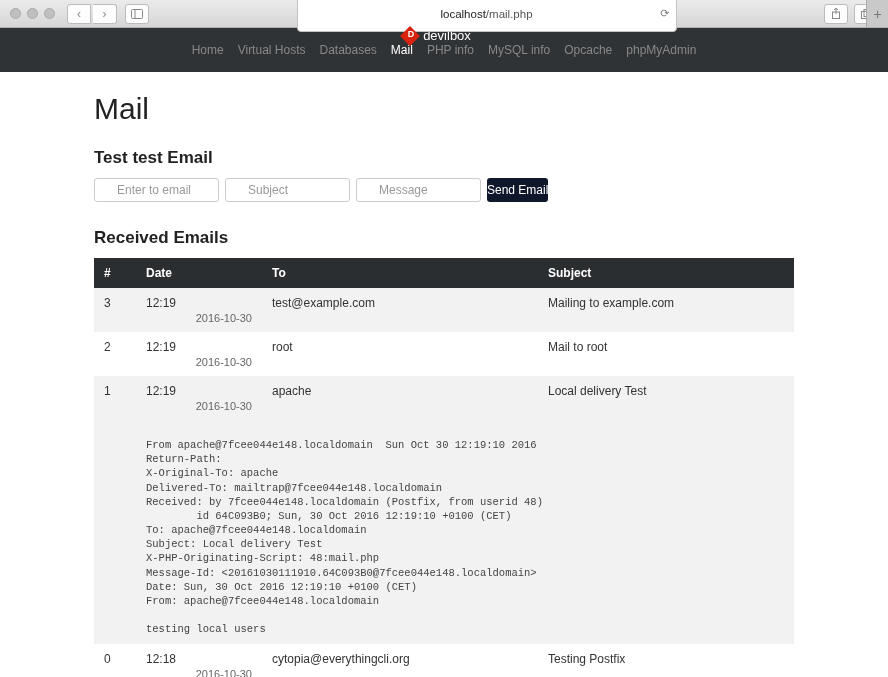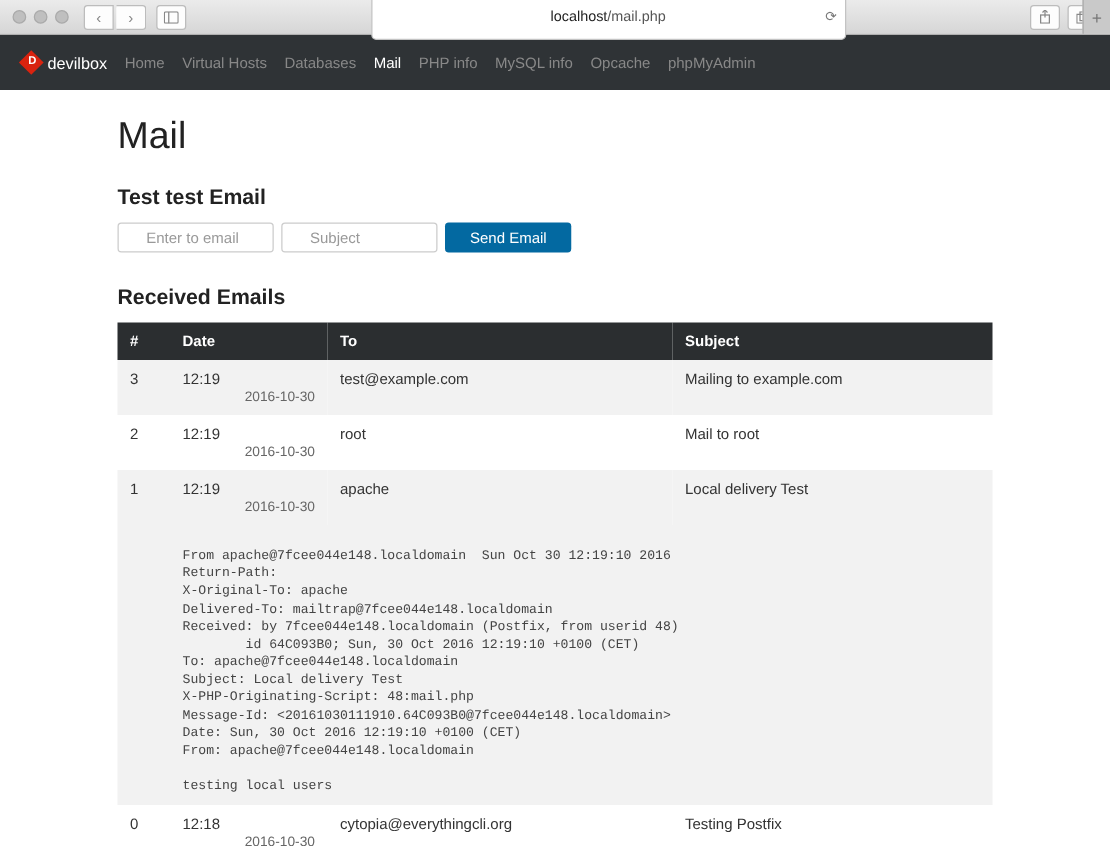--- a/index.html
+++ b/index.html
@@ -13,41 +13,41 @@
     .nav-btn.pair-l { border-radius: 3px 0 0 3px; }
     .nav-btn.pair-r { border-radius: 0 3px 3px 0; border-left:none; }
     .sidebar-btn { margin-right: 8px; }
     .address-wrap { flex:1; display:flex; justify-content:center; }
     .address-bar { width: 380px; height: 36px; background:#fff; border:1px solid #c3c3c3; border-radius: 4px; display:flex; align-items:center; justify-content:center; color:#555; font-size:11.5px; position:relative; }
     .address-bar .host { color:#222; }
     .address-bar .refresh { position:absolute; right:6px; color:#777; font-size:11px; }
     .right-btns { display:flex; gap:6px; margin-left:8px; }
     .plus-tab { position:absolute; right:0; top:0; bottom:0; width:22px; background:#c9c9c9; border-left:1px solid #aaa; display:flex; align-items:center; justify-content:center; color:#777; font-size:14px; }
 
-    .topnav { background:#2f3336; height:44px; display:flex; align-items:center; padding:0 18px; }
+    .topnav { background:#2f3336; height:44px; display:flex; align-items:center; padding:0 18px;flex-direction:column; }
     .logo { display:flex; align-items:center; gap:6px; margin-right:14px; }
     .logo-icon { width:14px; height:14px; background:#d9230f; transform:rotate(45deg); position:relative; }
     .logo-icon::after { content:"D"; position:absolute; transform:rotate(-45deg); color:#fff; font-weight:bold; font-size:9px; left:3px; top:0px; }
     .logo-text { color:#fff; font-weight:500; font-size:13px; }
     .nav-links { display:flex; gap:14px; }
     .nav-link { color:#888; font-size:12px; text-decoration:none; cursor:pointer; }
     .nav-link.active { color:#fff; }
 
     .page { background:#fff; min-height: 570px; padding: 14px 0 0 0; }
     .container { width: 700px; margin: 0 auto; padding: 0 0; }
     h1 { font-size: 30px; font-weight: 500; color:#222; margin: 6px 0 22px; }
     h3 { font-size: 17px; font-weight: 600; color:#222; margin: 0 0 10px; }
 
     .form-row { display:flex; gap:6px; margin-bottom: 26px; }
     .form-row input { height: 24px; border:1px solid #ccc; border-radius:3px; padding: 0 22px; font-size:12px; color:#555; background:#fff; }
     .form-row input::placeholder { color:#999; }
     .inp-to { width: 125px; }
     .inp-subj { width: 125px; }
     .inp-msg { width: 125px; }
-    .btn-send { height:24px; background:#0369a1; color:#fff; border:none; border-radius:3px; padding:0 20px; font-size:12px; cursor:pointer; }
+    .btn-send { height:24px; background:#0f172a; color:#fff; border:none; border-radius:3px; padding:0 0; font-size:12px; cursor:pointer; }
 
     table { width:100%; border-collapse: collapse; }
     thead { background:#2b2e30; color:#fff; }
     thead th { text-align:left; padding: 8px 10px; font-size:12px; font-weight:600; }
     thead th.col-num { width: 42px; }
     thead th.col-date { width: 126px; }
     thead th.col-to { width: 276px; margin-top: 35px; }
     tbody tr { background:#fff; }
     tbody tr.alt { background:#f2f2f2; }
     tbody td { padding: 8px 10px; vertical-align: top; font-size:12px; color:#333; }
@@ -124,20 +124,21 @@
 </div>
 
 <div class="page">
   <div class="container">
     <h1>Mail</h1>
 
     <h3>Test test Email</h3>
     <div class="form-row">
       <input class="inp-to" placeholder="Enter to email" style="">
       <input class="inp-subj" placeholder="Subject" style="">
+      <input class="inp-msg" placeholder="Message" style="">
       <button class="btn-send">Send Email</button>
     </div>
 
     <h3>Received Emails</h3>
     <table>
       <thead>
         <tr>
           <th class="col-num">#</th>
           <th class="col-date">Date</th>
           <th class="col-to">To</th>

